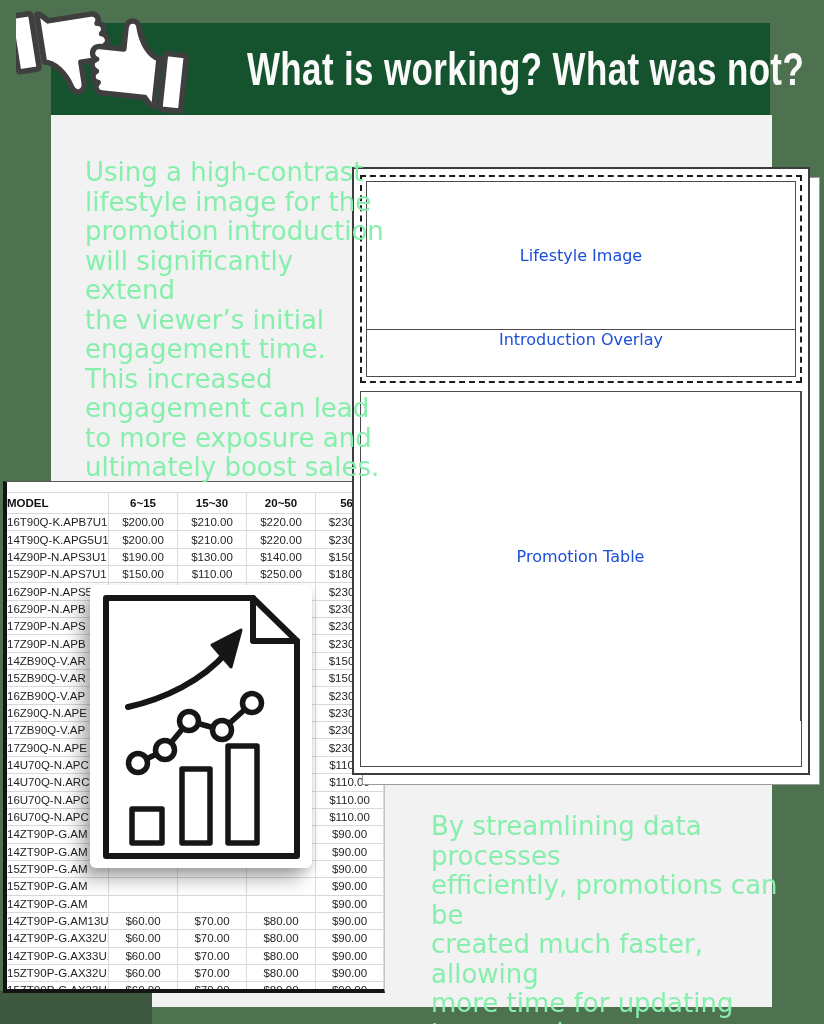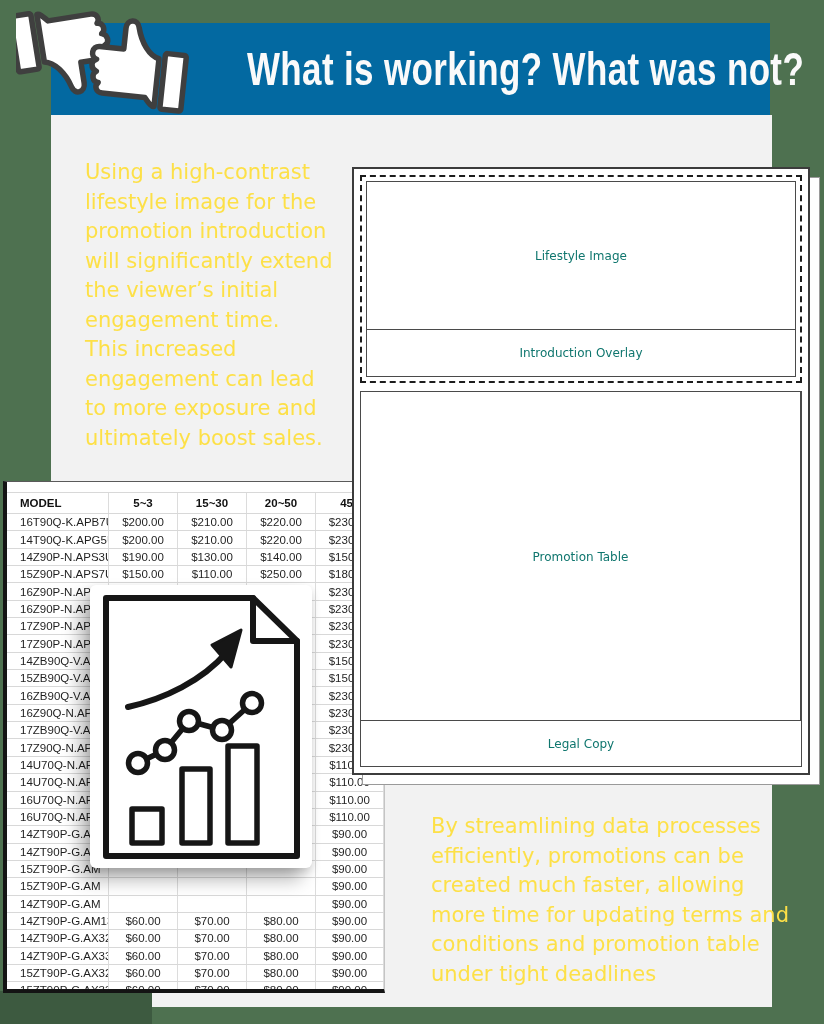--- a/index.html
+++ b/index.html
@@ -2,86 +2,86 @@
 <html><head>
 <meta charset="utf-8">
 <style>
   html,body{margin:0;padding:0;background:#4e7150;}
   .canvas{position:relative;width:824px;height:1024px;background:#4e7150;overflow:hidden;
           font-family:"DejaVu Sans",sans-serif;}
   .gray-panel{position:absolute;left:51px;top:115px;width:721px;height:892px;background:#f2f2f2;z-index:1;}
   .dark-block{position:absolute;left:0;top:991px;width:152px;height:33px;background:#3d5a40;z-index:2;}
 
   
-  .banner{position:absolute;left:51px;top:23px;width:719px;height:92px;background:#0369a1;z-index:7;
+  .banner{position:absolute;left:51px;top:23px;width:719px;height:92px;background:#14532d;z-index:7;
           text-align:center;line-height:92px;padding-left:108px;box-sizing:border-box;}
   .title{display:inline-block;color:#fafafa;font-family:"Liberation Sans",sans-serif;font-weight:bold;
          font-size:46px;transform:scaleX(.76);transform-origin:center;white-space:nowrap;letter-spacing:.5px;}
   .thumbs{position:absolute;left:16px;top:0;width:178px;height:124px;z-index:8;}
 
   
-  .note{position:absolute;color:#fde047;font-size:21px;line-height:29.5px;white-space:pre-line;z-index:7;}
+  .note{position:absolute;color:#86efac;font-size:26px;line-height:29.5px;white-space:pre-line;z-index:7;}
   .left-note{left:85px;top:158px;width:300px;}
   .bottom-note{left:419px;top:812px;width:370px;margin-left:12px;}
 
   
   .sheet{position:absolute;left:3px;top:481px;width:382px;height:512px;background:#fff;z-index:3;
          border:solid #141414;border-width:1px 1px 4px 4px;border-top-color:#5a5a5a;border-right-color:#c4c4c4;
          box-sizing:border-box;overflow:hidden;font-family:"Liberation Sans",sans-serif;}
   .sheet-row{display:grid;grid-template-columns:102px 69px 69px 69px 68px;height:16.35px;
              border-bottom:1px solid #d8d8d8;}
   .sheet-row.header{height:20px;}
   .sheet-row.empty-row{height:10px;}
   .cell{border-right:1px solid #dcdcdc;display:flex;align-items:center;justify-content:center;
         font-size:11.5px;color:#1f1f1f;overflow:hidden;white-space:nowrap;}
-  .cell.model{justify-content:flex-start;padding-left:13px;}
+  .cell.model{justify-content:flex-start;}
   .header .cell{font-weight:bold;color:#111;}
   .header .cell:last-child{justify-content:flex-end;padding-right:30px;}
 
   
   .doc-card{position:absolute;left:90px;top:585px;width:222px;height:283px;background:#fff;border-radius:6px;
             box-shadow:-10px 12px 18px rgba(0,0,0,.28),0 4px 8px rgba(0,0,0,.15);z-index:4;}
   .doc-card svg{width:100%;height:100%;display:block;}
 
   
   .wire-shadow{position:absolute;left:362px;top:177px;width:458px;height:608px;background:#fff;
                border:1px solid #9a9a9a;box-sizing:border-box;z-index:5;}
   .wire-panel{position:absolute;left:352px;top:167px;width:458px;height:608px;background:#fff;
               border:2px solid #3c3c3c;box-sizing:border-box;z-index:6;}
   .dashed-box{position:absolute;left:6px;top:6px;right:6px;height:208px;border:2px dashed #1c1c1c;
               box-sizing:border-box;padding:4px;}
   .lifestyle-box{width:100%;height:100%;border:1.5px solid #4a4a4a;box-sizing:border-box;
                  display:flex;flex-direction:column;}
   .lifestyle-top{flex:1;display:flex;align-items:center;justify-content:center;}
-  .intro-strip{height:46px;border-top:1.5px solid #4a4a4a;display:flex;align-items:center;justify-content:center;}
+  .intro-strip{height:46px;border-top:1.5px solid #4a4a4a;display:flex;justify-content:center;}
   .main-box{position:absolute;left:6px;right:6px;top:222px;bottom:6px;border:1.5px solid #4a4a4a;
             box-sizing:border-box;padding-left:12px;}
   .cols{position:absolute;left:0;right:0;top:0;bottom:45px;display:flex;}
   .wcol{flex:1;display:flex;align-items:center;justify-content:center;}
   .wcol.first{border-right:1.5px solid #4a4a4a;}
   .legal{position:absolute;left:0;right:0;bottom:0;height:45px;border-top:1.5px solid #4a4a4a;
          display:flex;align-items:center;justify-content:center;}
-  .wlabel{font-size:12px;color:#0f766e;}
+  .wlabel{font-size:16px;color:#1d4ed8;}
 </style>
 </head>
 <body>
 
 <div class="canvas">
 
   <div class="gray-panel"></div>
   <div class="dark-block"></div>
 
   <div class="sheet">
     <div class="sheet-row empty-row"></div>
     <div class="sheet-row header">
         <div class="cell model">MODEL</div>
-        <div class="cell">5~3</div>
+        <div class="cell">6~15</div>
         <div class="cell">15~30</div>
         <div class="cell">20~50</div>
-        <div class="cell">45</div>
+        <div class="cell">56</div>
       </div>
     <div>
         <div class="sheet-row">
           <div class="cell model">16T90Q-K.APB7U1</div>
           <div class="cell">$200.00</div>
           <div class="cell">$210.00</div>
           <div class="cell">$220.00</div>
           <div class="cell">$230.00</div>
         </div>
         <div class="sheet-row">
@@ -307,23 +307,20 @@
           <span class="wlabel">Introduction Overlay</span>
         </div>
       </div>
     </div>
     <div class="main-box">
       <div class="cols">
         <div class="wcol first">
           <span class="wlabel">Promotion Table</span>
         </div>
       </div>
-      <div class="legal">
-        <span class="wlabel">Legal Copy</span>
-      </div>
     </div>
   </div>
 
   <div class="banner">
     <span class="title">What is working? What was not?</span>
   </div>
 
   <svg class="thumbs" viewBox="0 0 178 124">
     <defs>
       <g id="thumb" fill="#fff" stroke="#3f3f3f" stroke-width="5.5" stroke-linejoin="round" stroke-linecap="round">

